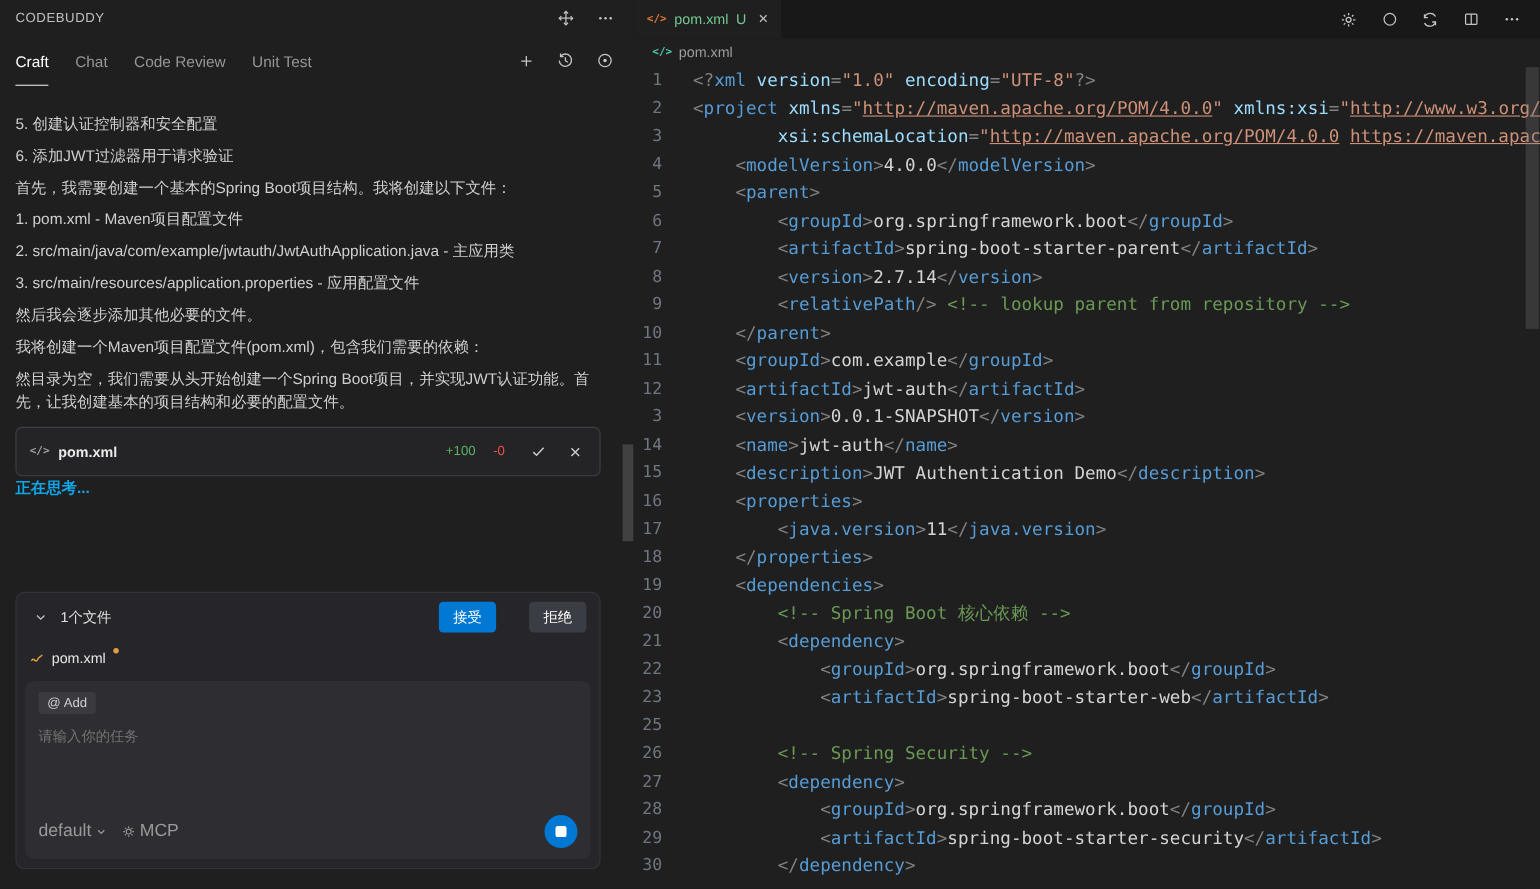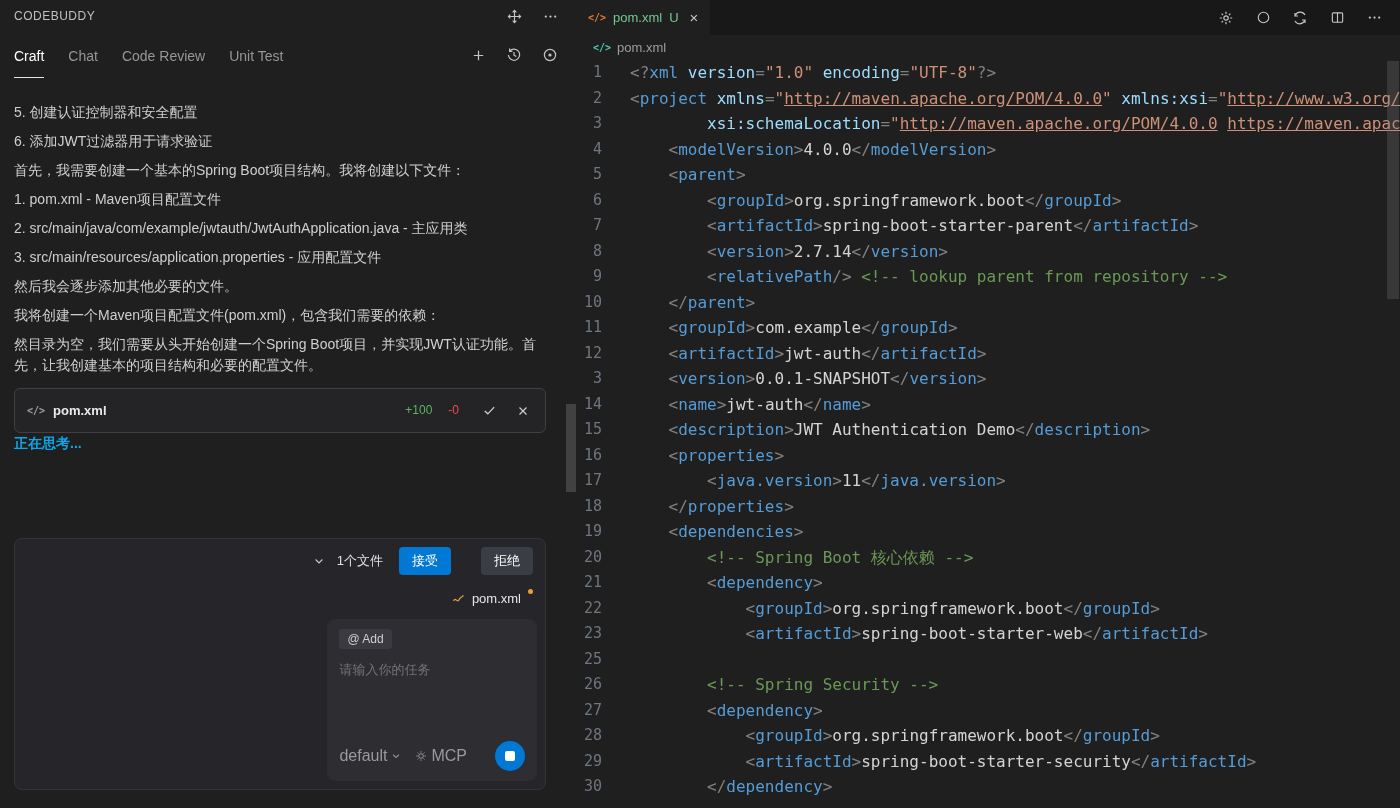--- a/index.html
+++ b/index.html
@@ -25,21 +25,21 @@
 
   .file-card { display:flex; align-items:center; gap:8px; border:1px solid #3f3f46; background:#242426; border-radius:6px; padding:11px 12px; margin:12px 0 0; }
   .file-card .code-glyph { font-family:"DejaVu Sans Mono", monospace; font-size:10px; color:#9da0a6; font-weight:bold; }
   .file-card .fname { font-size:13px; font-weight:bold; color:#eaeaea; }
   .added { color:#5bb363; font-size:12px; margin-left:auto; }
   .removed { color:#f14c4c; font-size:12px; margin:0 6px 0 8px; }
   .file-card .icon-btn { margin-left:6px; }
 
   .thinking { margin-top:32px; color:#0ea5e9;font-weight:bold; }
 
-  .composer { height:252px; margin:0 30px 18px 14px; background:#26262a; border:1px solid #343438; border-radius:8px; display:flex; flex-direction:column; overflow:hidden;align-items:flex-end; }
+  .composer { height:252px; margin:0 30px 18px 14px; background:#26262a; border:1px solid #343438; border-radius:8px; display:flex; flex-direction:column; overflow:hidden; }
   .composer-header { height:44px; display:flex; align-items:center; padding:0 12px; gap:8px; }
   .files-label { font-size:13px; color:#e0e0e0; }
   .btn { border:none; border-radius:4px; font-size:13px; padding:5px 13px; cursor:pointer; color:#ffffff; font-family:inherit; }
   .btn-accept { background:#0078d4; }
   .btn-reject { background:#3a3d43; margin-left:22px; }
   .file-row { height:30px; display:flex; align-items:center; gap:7px; padding:0 12px; font-size:13px; color:#e6e6e6; }
   .mod-dot { width:5px; height:5px; border-radius:50%; background:#e2a03f; align-self:flex-start; margin-top:6px; }
   .input-card { flex:1; margin:6px 8px 8px; background:#2d2d32; border-radius:8px; padding:10px 12px 8px; display:flex; flex-direction:column; }
   .add-chip { width:fit-content; background:#3a3a40; color:#cfcfcf; border-radius:3px; font-size:12px; padding:3px 8px; cursor:pointer; }
   .placeholder { margin-top:12px; font-size:13px; color:#737373; }

